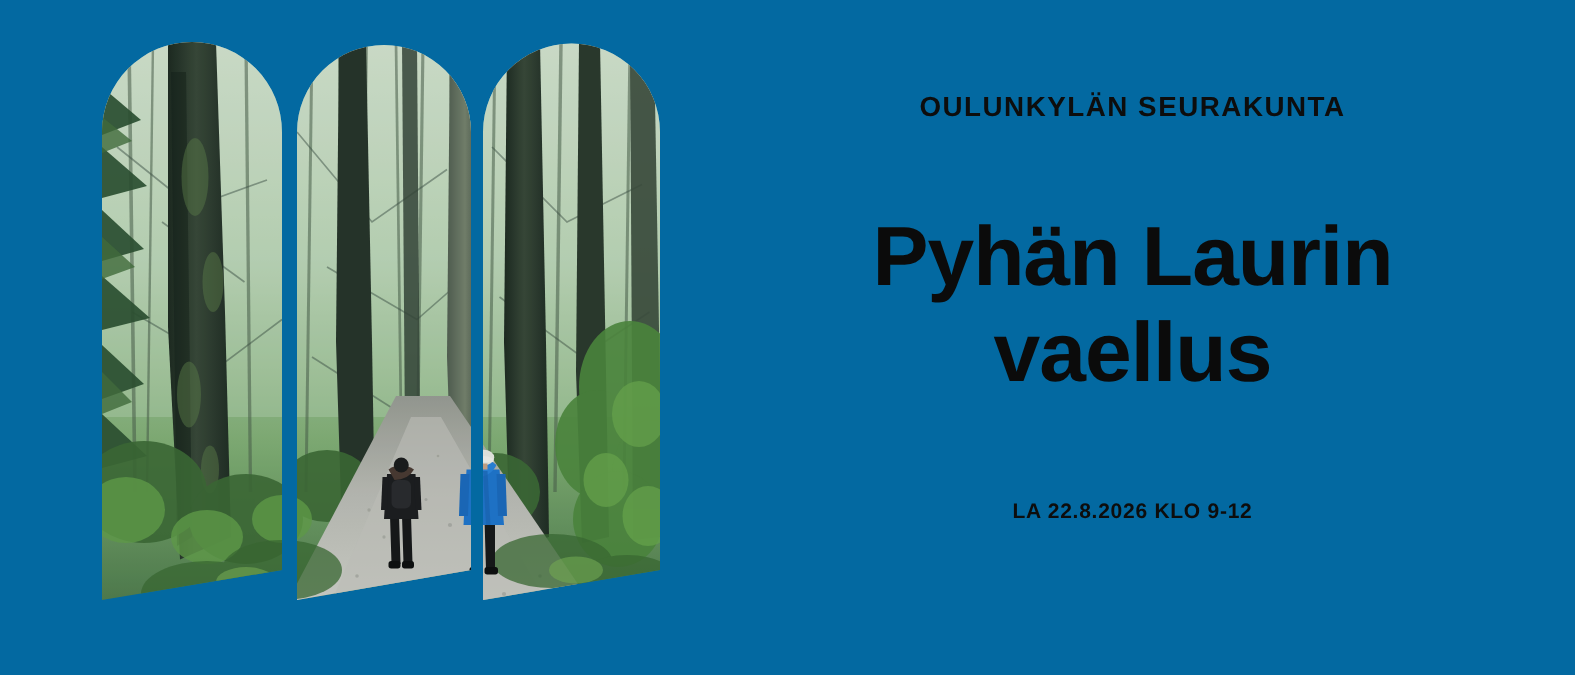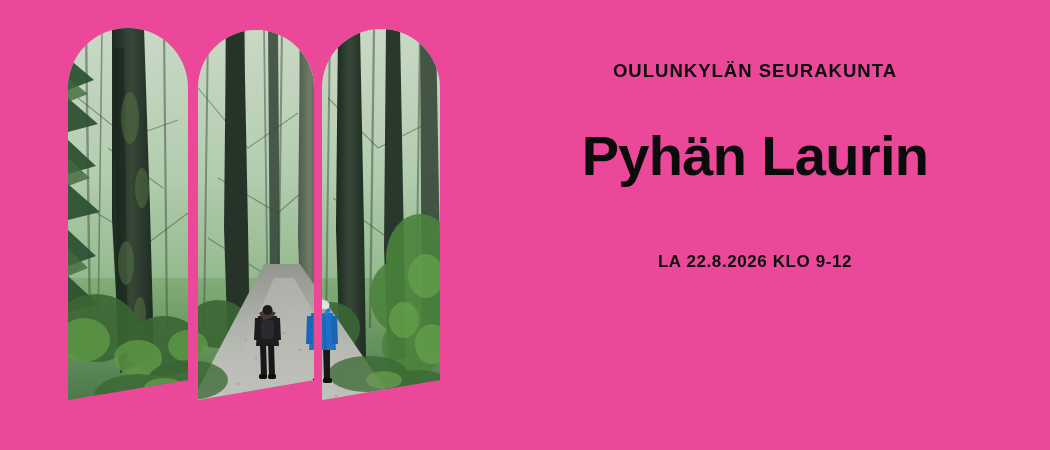--- a/index.html
+++ b/index.html
@@ -11,21 +11,21 @@
     height: 450px;
     overflow: hidden;
     font-family: "Liberation Sans", sans-serif;
     background: #7dc242;
   }
 
   .banner {
     position: relative;
     width: 1050px;
     height: 450px;
-    background: #ec4899;
+    background: #0369a1;
     overflow: hidden;
   }
 
   
   .photo-block {
     position: absolute;
     left: 68px;
     top: 28px;
     width: 372px;
     height: 380px;
@@ -54,32 +54,32 @@
     margin-top: 62px;
     font-size: 18.5px;
     font-weight: 700;
     letter-spacing: 0.055em;
     color: #0d0d0d;
     line-height: 1;
     white-space: nowrap;
   }
 
   .headline {
-    margin-top: 43px;
+    margin-top: 58px;
     font-size: 56px;
     font-weight: 700;
     letter-spacing: -0.012em;
     line-height: 1.16;
     color: #0b0b0b;
     max-width: 420px;
   }
 
   .details {
     margin-top: 62px;
-    font-size: 17px;
+    font-size: 14px;
     font-weight: 700;
     letter-spacing: 0.035em;
     line-height: 1.45;
     color: #0d0d0d;
   }
   .details .line { white-space: nowrap; }
 </style>
 </head>
 <body>
 
@@ -299,20 +299,21 @@
       </g>
     </svg>
   </div>
 
   <div class="text-col">
 
     <div class="kicker">OULUNKYLÄN SEURAKUNTA</div>
 
     <div class="headline">
       <div>Pyhän Laurin</div>
+      <div>vaellus</div>
     </div>
 
     <div class="details">
       <div class="line">LA 22.8.2026 KLO 9-12</div>
     </div>
 
   </div>
 
 </div>
 

